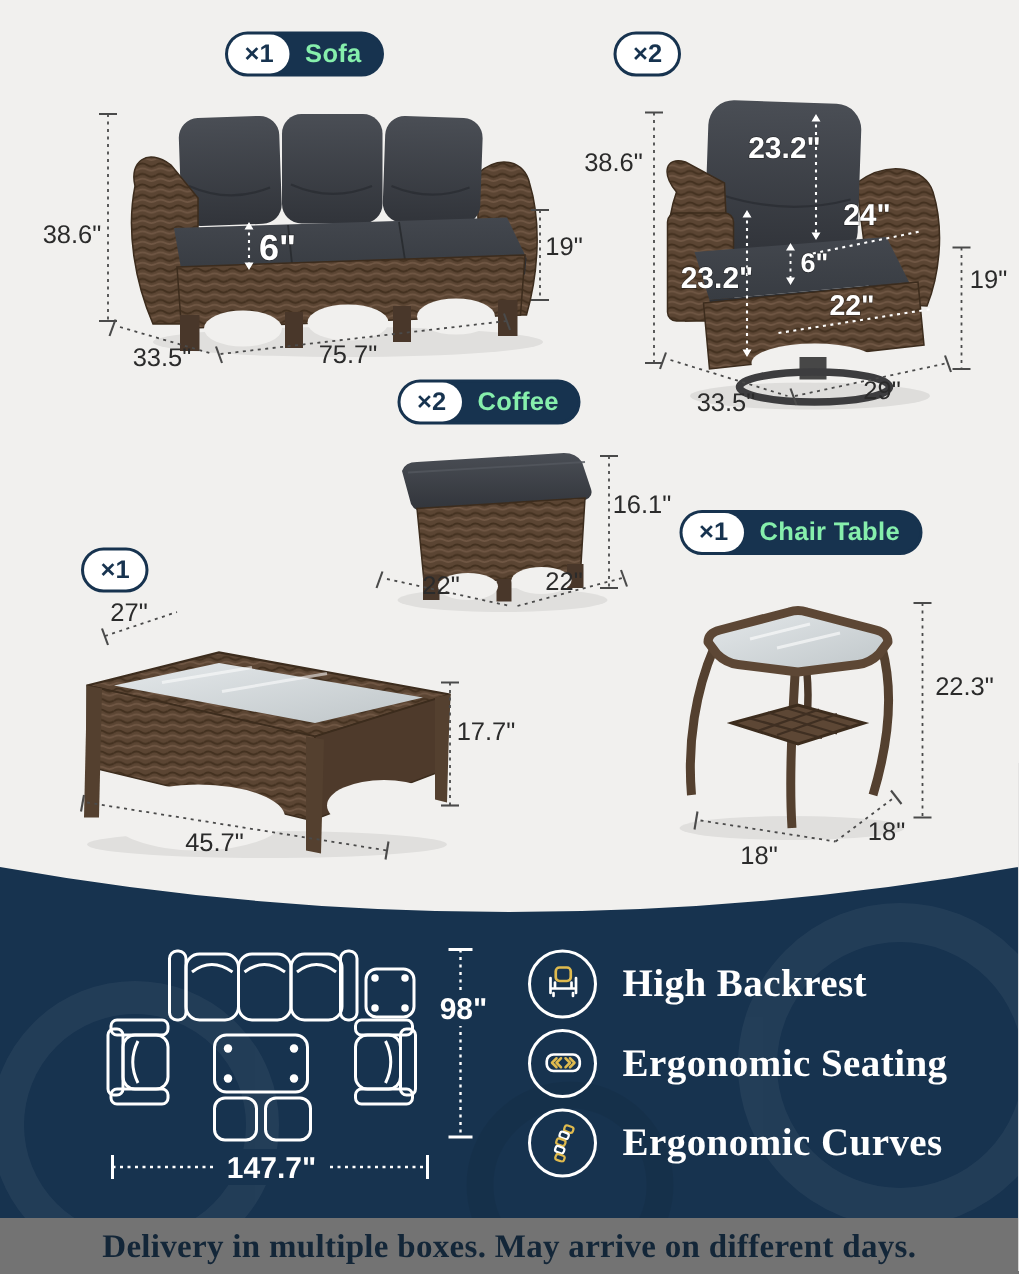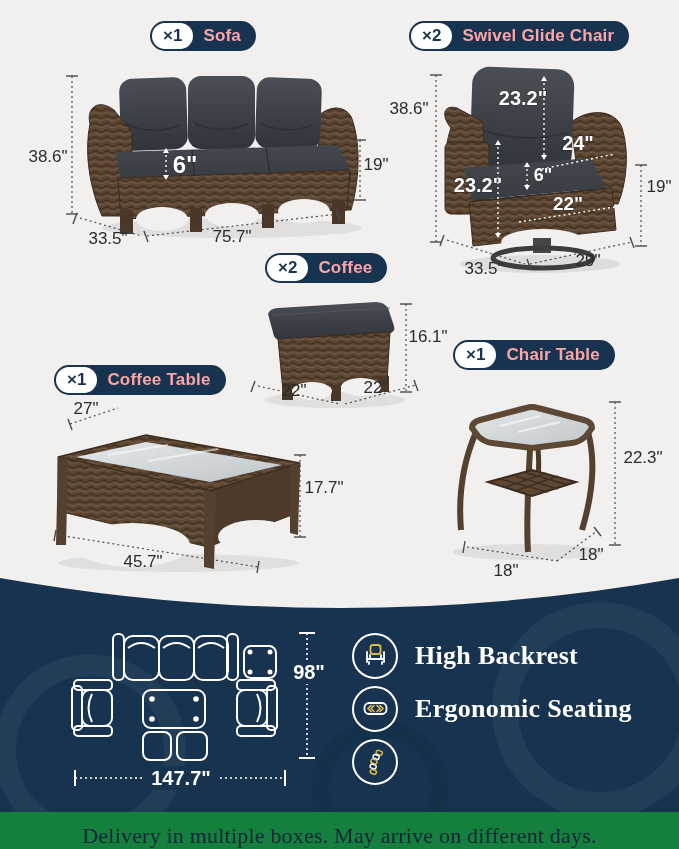--- a/index.html
+++ b/index.html
@@ -5,37 +5,37 @@
   html,body{margin:0;padding:0;background:#dcdcda;}
   .canvas{position:relative;width:679px;height:849px;background:#f1f0ee;overflow:hidden;
           font-family:"Liberation Sans",sans-serif;}
   .abs{position:absolute;}
   svg{display:block;}
   
   .pill{position:absolute;display:inline-flex;align-items:center;background:#17334f;
         border:2px solid #17334f;border-radius:999px;height:30px;box-sizing:border-box;}
   .pill .qty{background:#fff;border-radius:999px;height:26px;padding:0 11px;display:flex;
         align-items:center;color:#17334f;font-weight:600;font-size:17px;}
-  .pill .lbl{color:#fca5a5;padding:0 13px 0 10px;font-weight:700;font-size:17px;letter-spacing:.2px;white-space:nowrap;}
+  .pill .lbl{color:#86efac;padding:0 13px 0 10px;font-weight:700;font-size:17px;letter-spacing:.2px;white-space:nowrap;}
   
   .dim{font-family:"Liberation Sans",sans-serif;font-size:17px;fill:#2b2b2b;}
   .wdim{font-family:"Liberation Sans",sans-serif;font-weight:bold;fill:#ffffff;
         paint-order:stroke;stroke:rgba(20,20,20,.5);stroke-width:.9px;}
   .ndim{font-family:"Liberation Sans",sans-serif;font-weight:bold;fill:#ffffff;}
   
   .dark-section{position:absolute;left:0;top:560px;width:679px;height:252px;}
   .features{position:absolute;left:352px;top:72px;width:322px;}
   .feature-row{display:flex;align-items:center;gap:17px;height:47px;margin-bottom:6px;}
   .fe-icon{width:46px;height:46px;border:2.5px solid #fff;border-radius:50%;flex:0 0 auto;
         display:flex;align-items:center;justify-content:center;box-sizing:border-box;}
   .fe-label{font-family:"Liberation Serif",serif;font-weight:bold;font-size:26px;color:#ffffff;
         letter-spacing:.3px;white-space:nowrap;}
   
-  .footer-bar{position:absolute;left:0;top:812px;width:679px;height:37px;background:#15803d;
-        display:flex;align-items:flex-end;justify-content:center;}
+  .footer-bar{position:absolute;left:0;top:812px;width:679px;height:37px;background:#737373;
+        display:flex;align-items:center;justify-content:center;font-weight:bold;}
   .footer-text{font-family:"Liberation Serif",serif;font-size:22px;color:#132638;letter-spacing:.2px;}
 </style>
 </head>
 <body>
 
 <div class="canvas">
 
   <svg width="0" height="0" class="abs" aria-hidden="true">
     <defs>
       <pattern id="wicker" width="12" height="7" patternUnits="userSpaceOnUse">
@@ -57,29 +57,27 @@
       </linearGradient>
     </defs>
   </svg>
 
   <div class="pill" style="left:150px;top:21px;">
     <span class="qty">×1</span>
     <span class="lbl">Sofa</span>
   </div>
   <div class="pill" style="left:409px;top:21px;">
     <span class="qty">×2</span>
-    <span class="lbl">Swivel Glide Chair</span>
   </div>
   <div class="pill" style="left:265px;top:253px;">
     <span class="qty">×2</span>
     <span class="lbl">Coffee</span>
   </div>
   <div class="pill" style="left:54px;top:365px;">
     <span class="qty">×1</span>
-    <span class="lbl">Coffee Table</span>
   </div>
   <div class="pill" style="left:453px;top:340px;">
     <span class="qty">×1</span>
     <span class="lbl">Chair Table</span>
   </div>
 
   <svg class="abs" style="left:20px;top:52px;" width="375" height="215" viewBox="0 0 375 215">
     <ellipse cx="212" cy="176" rx="130" ry="10" fill="rgba(0,0,0,0.07)"></ellipse>
 
     <path d="M298,64 C314,50 330,56 333,70 C341,96 339,130 331,158 L300,158 Z" fill="url(#wicker)" stroke="#3c2c1d" stroke-width="1"></path>
@@ -366,20 +364,21 @@
           <svg width="27" height="27" viewBox="0 0 27 27">
             <g transform="rotate(20 13.5 13.5)">
               <rect x="11" y="2" width="6" height="4" rx="1.5" fill="none" stroke="#dfba4e" stroke-width="1.5"></rect>
               <rect x="9.5" y="7" width="6" height="4" rx="1.5" fill="none" stroke="#ffffff" stroke-width="1.5"></rect>
               <rect x="9" y="12" width="6" height="4" rx="1.5" fill="none" stroke="#dfba4e" stroke-width="1.5"></rect>
               <rect x="10" y="17" width="6" height="4" rx="1.5" fill="none" stroke="#ffffff" stroke-width="1.5"></rect>
               <rect x="12" y="22" width="6" height="4" rx="1.5" fill="none" stroke="#dfba4e" stroke-width="1.5"></rect>
             </g>
           </svg>
         </span>
+        <span class="fe-label">Ergonomic Curves</span>
       </div>
     </div>
   </div>
 
   <div class="footer-bar">
     <span class="footer-text">Delivery in multiple boxes. May arrive on different days.</span>
   </div>
 
 </div>
 

